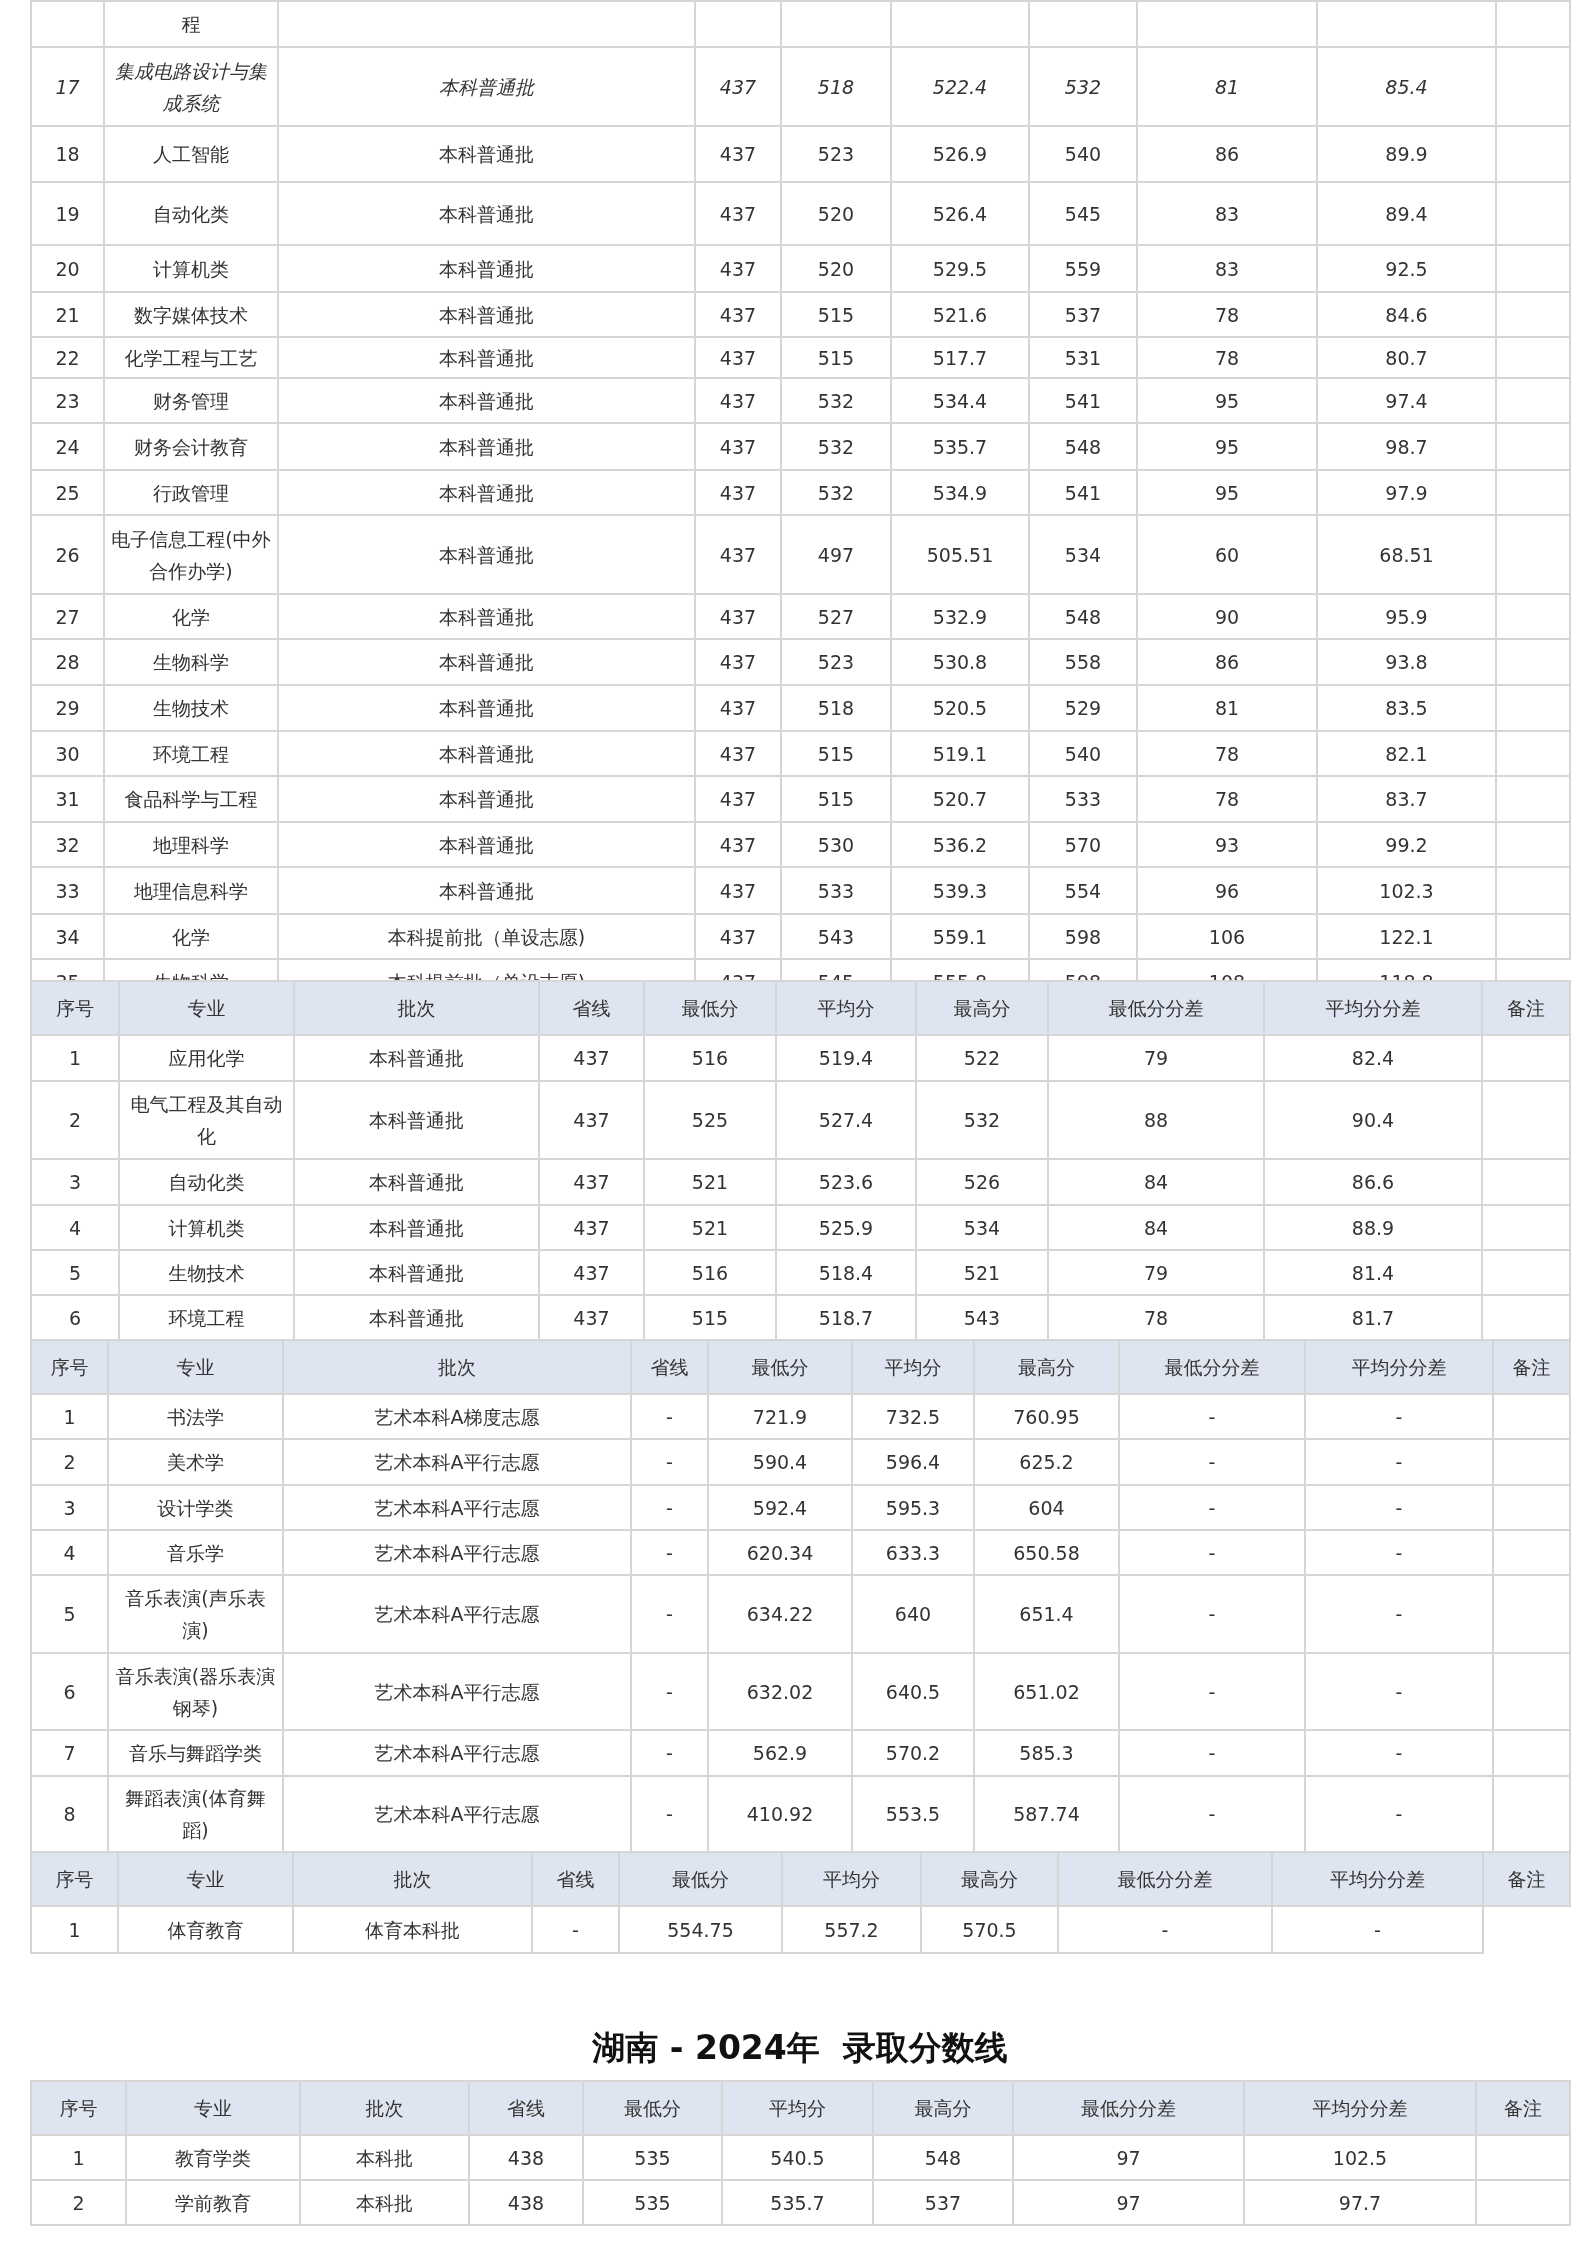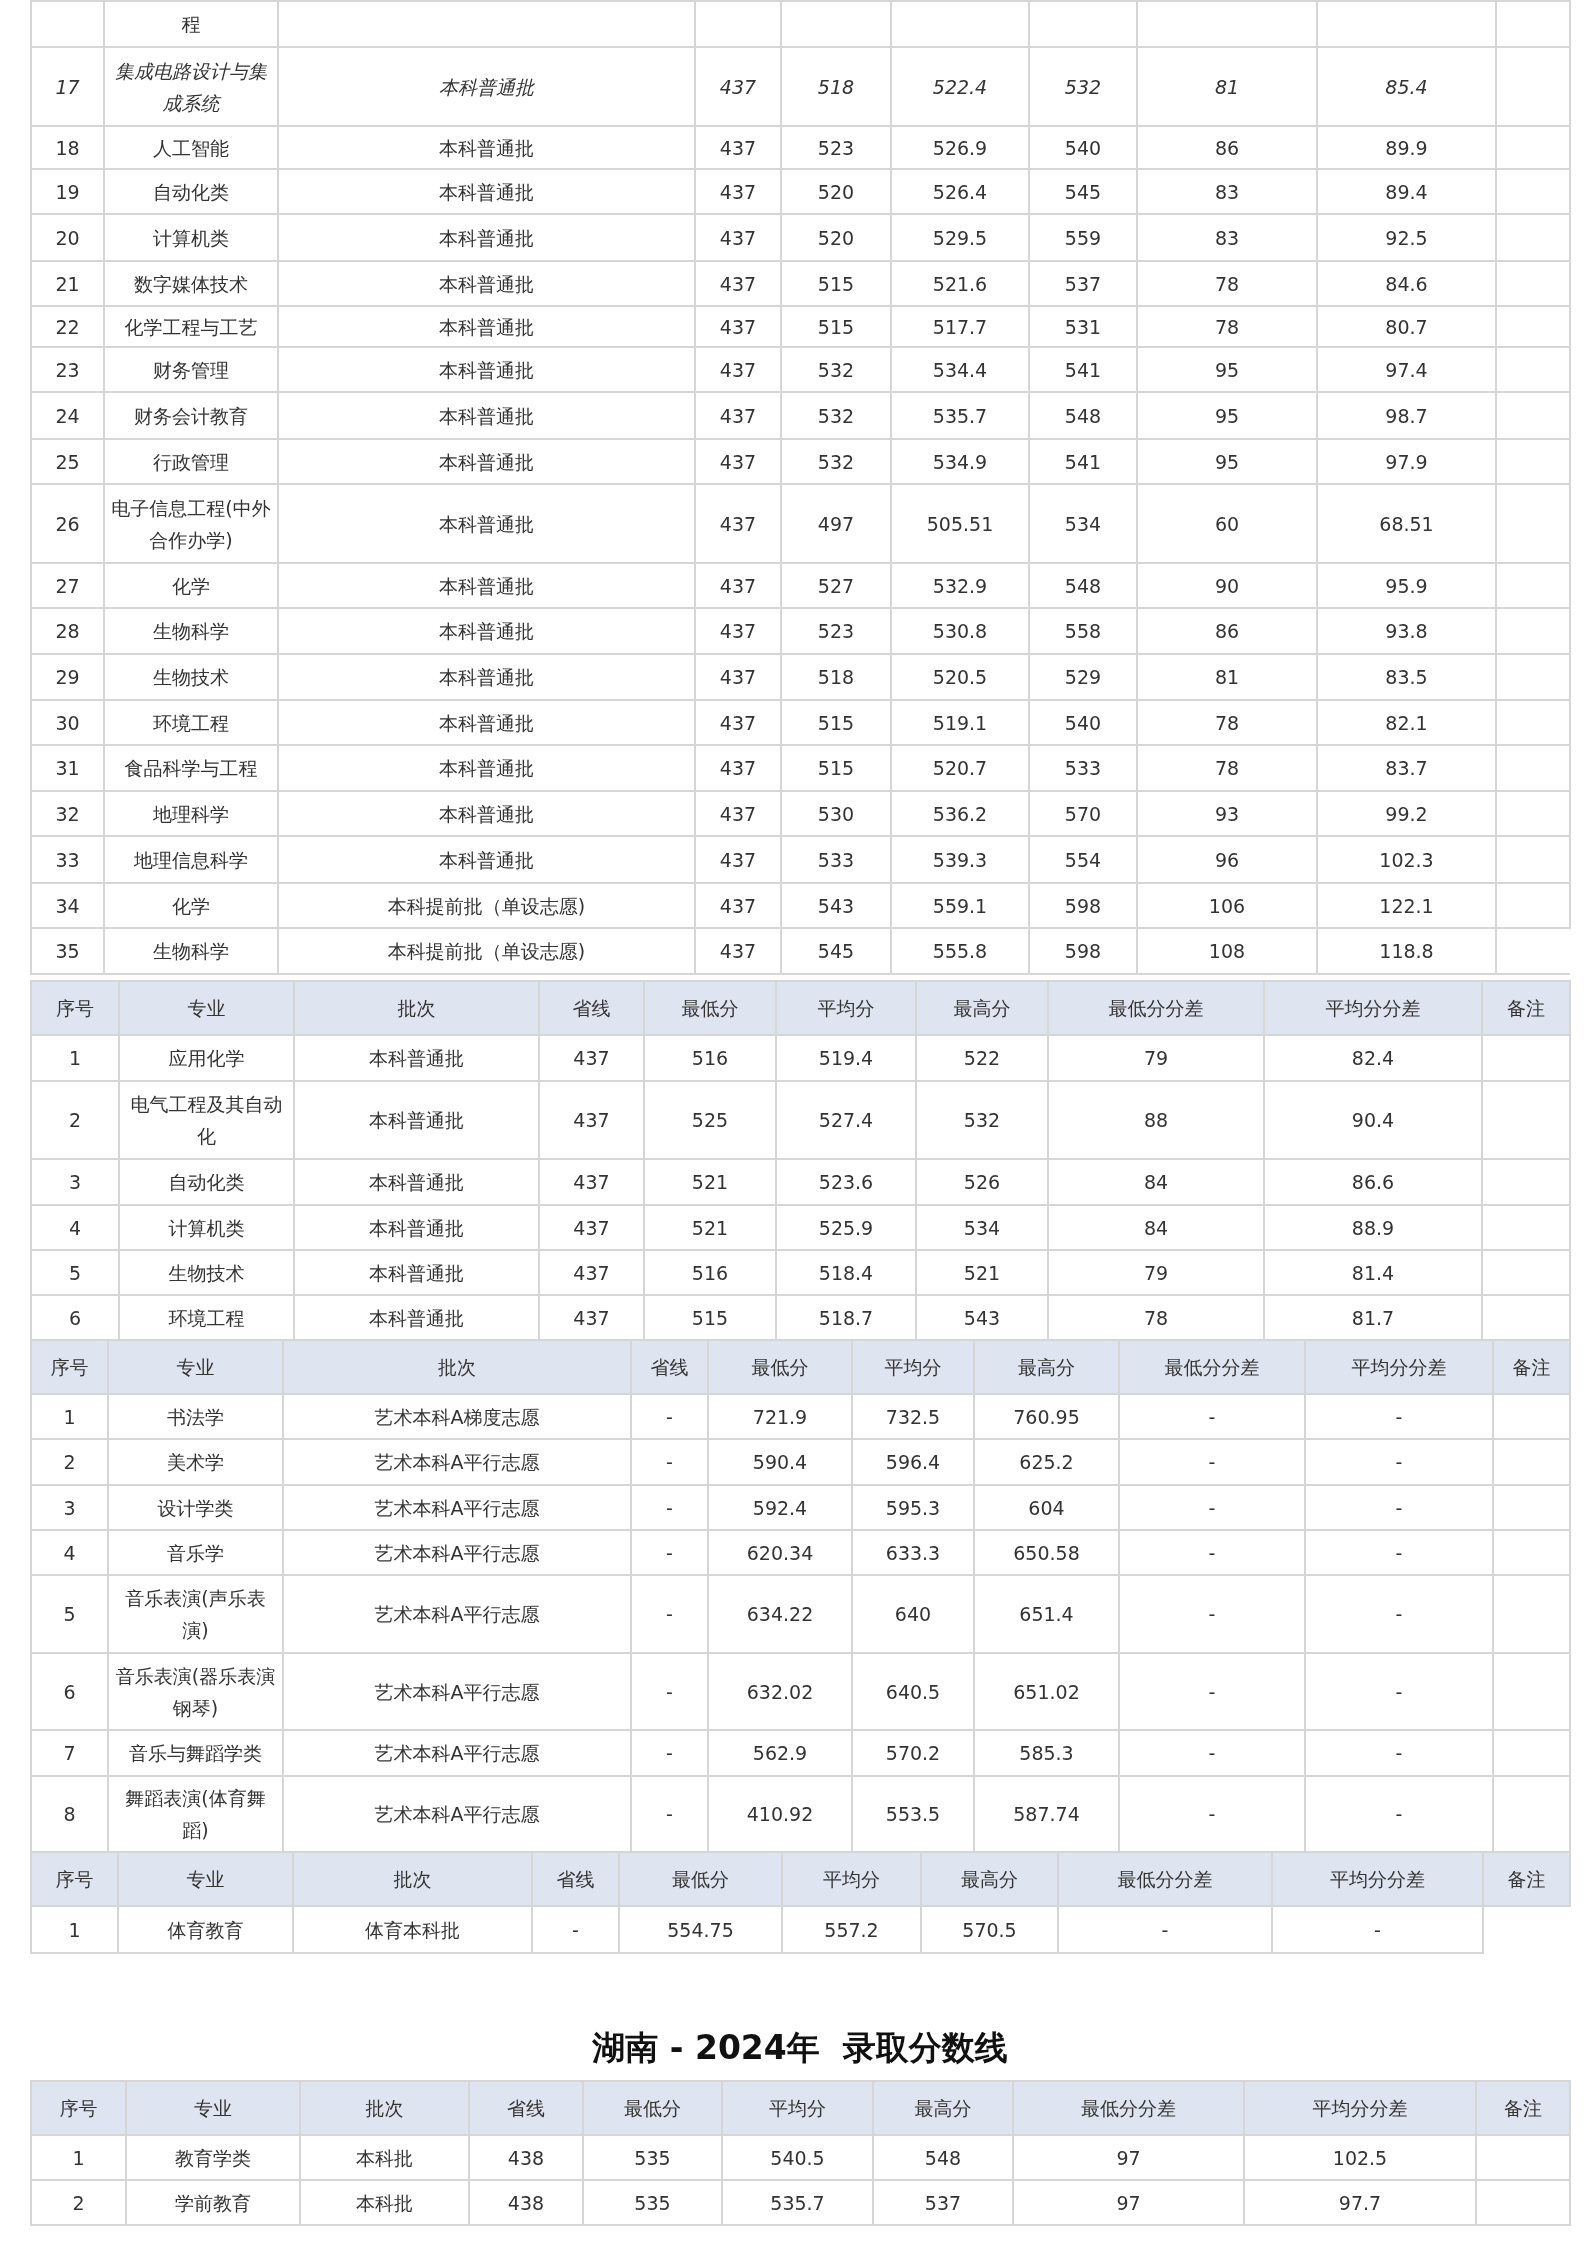--- a/index.html
+++ b/index.html
@@ -73,33 +73,33 @@
         <td>集成电路设计与集成系统</td>
         <td>本科普通批</td>
         <td>437</td>
         <td>518</td>
         <td>522.4</td>
         <td>532</td>
         <td>81</td>
         <td>85.4</td>
         <td></td>
       </tr>
-      <tr style="height: 43px; margin-top: 36px;">
+      <tr style="height: 56px; margin-top: 36px;">
         <td>18</td>
         <td>人工智能</td>
         <td>本科普通批</td>
         <td>437</td>
         <td>523</td>
         <td>526.9</td>
         <td>540</td>
         <td>86</td>
         <td>89.9</td>
         <td></td>
       </tr>
-      <tr style="height: 45px;">
+      <tr style="height: 63px;">
         <td>19</td>
         <td>自动化类</td>
         <td>本科普通批</td>
         <td>437</td>
         <td>520</td>
         <td>526.4</td>
         <td>545</td>
         <td>83</td>
         <td>89.4</td>
         <td></td>

